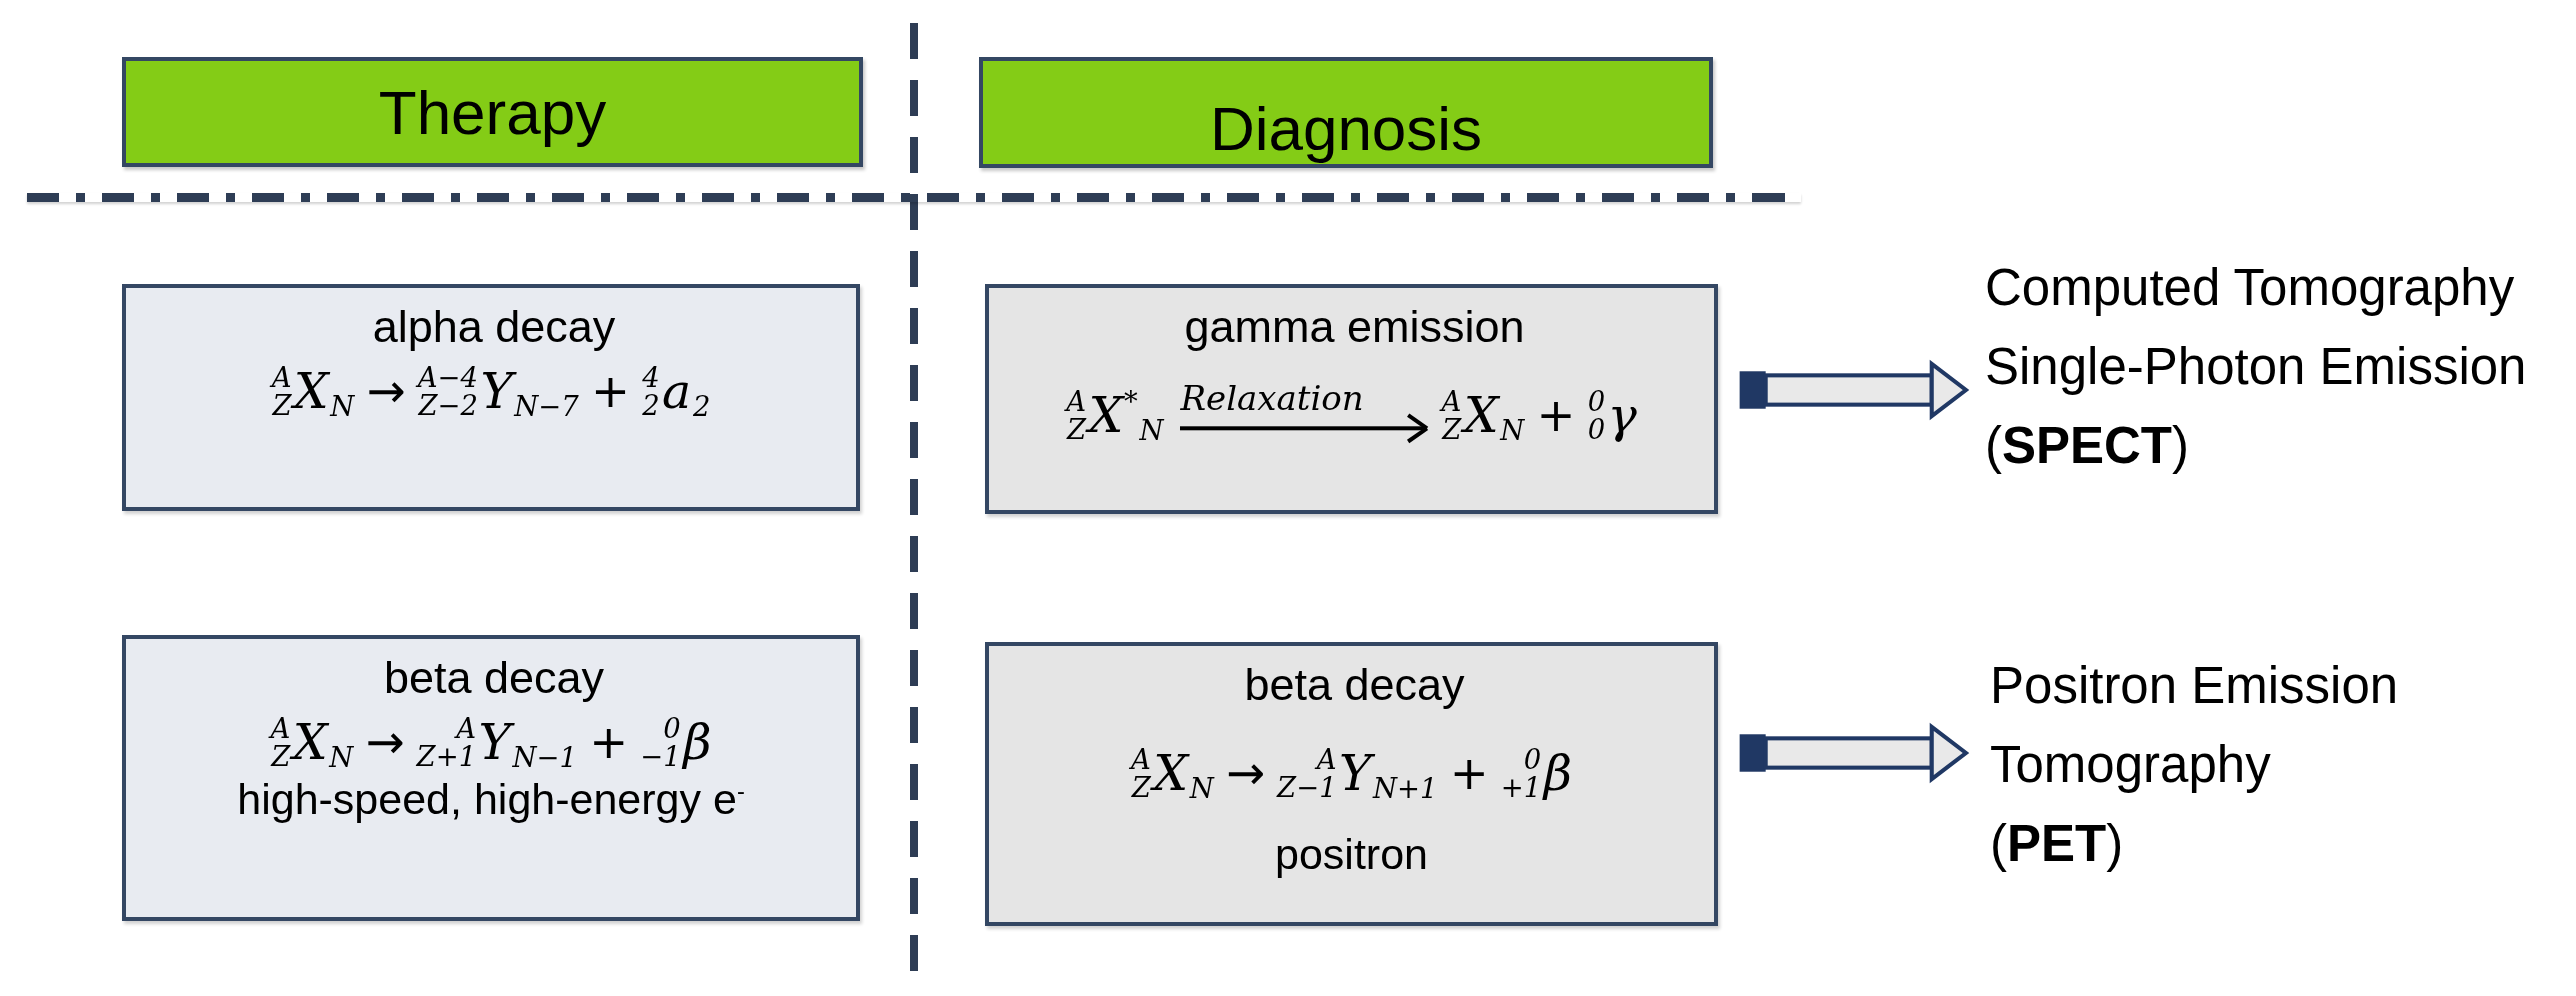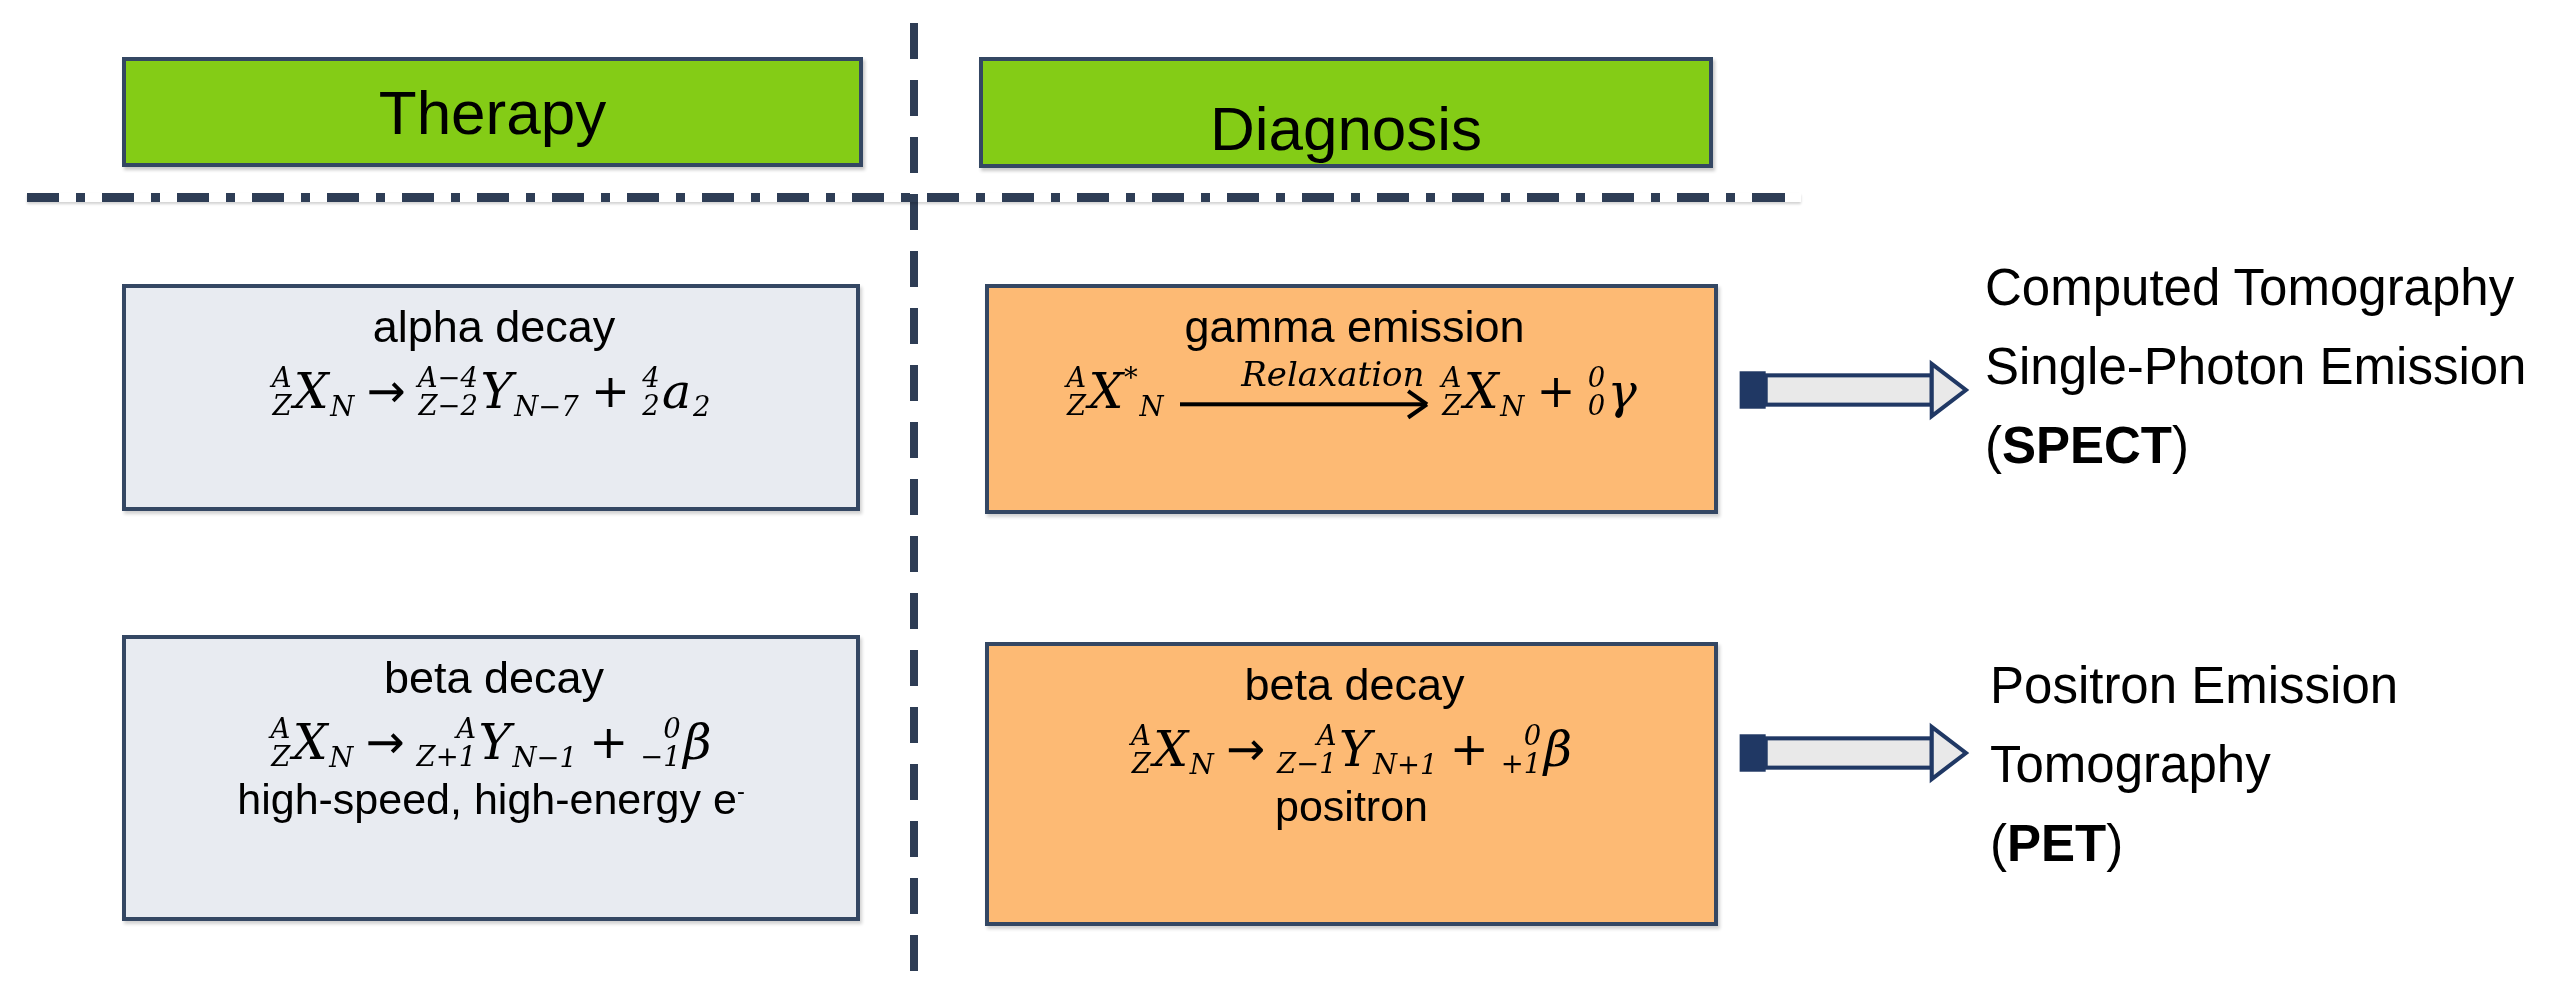--- a/index.html
+++ b/index.html
@@ -30,21 +30,21 @@
   #hdr-therapy   { left:122px;  top:57px; width:741px; height:110px; }
   #hdr-diagnosis { left:979px; top:57px; width:734px; height:111px;align-items:flex-end; }
 
   
   .card {
     position:absolute; box-sizing:border-box; border:4.1px solid #344763;
     display:flex; flex-direction:column; align-items:center;
     padding-top:11.4px; box-shadow:2.4px 3.2px 3.2px rgba(0,0,0,0.18);
   }
   .card.blue  { background:#e8ebf1; }
-  .card.peach { background:#fdba74; }
+  .card.peach { background:#e5e5e5;gap:24px; }
   #card-alpha  { left:122px;  top:284px; width:738px; height:227px; }
   #card-gamma  { left:985px; top:284px; width:733px; height:230px; }
   #card-beta-t { left:122px;  top:635px; width:738px; height:286px; }
   #card-beta-d { left:985px; top:642px; width:733px; height:284px; }
 
   .card-title { font-size:45px; line-height:1.25;margin-left:6px; }
   .note { font-size:43px; line-height:1.3; margin-top:1.6px; }
   .note sup { font-size:0.55em; }
 
   
@@ -55,21 +55,21 @@
   .nuc { display:inline-flex; align-items:center; }
   .pre {
     display:inline-flex; flex-direction:column; align-items:flex-end;
     font-size:0.56em; line-height:1.02; margin-right:2.4px;
   }
   .postsub { font-size:0.56em; transform:translateY(0.55em); margin-left:1.6px; }
   .postsup { font-size:0.56em; transform:translateY(-0.5em); margin-left:0.8px; }
   .op { font-style:normal; font-family:"DejaVu Sans", sans-serif; font-size:0.95em; }
 
   
-  .rx { display:inline-flex; flex-direction:column; align-items:flex-end; transform:translateY(-9.7px); margin:0 4.9px; }
+  .rx { display:inline-flex; flex-direction:column; align-items:flex-start; transform:translateY(-9.7px); margin:0 4.9px; }
   .rx-label { font-size:34px; font-style:italic; line-height:1; }
   .rx-line { position:relative; width:244px; height:4.1px; background:#000; margin-top:11.4px; }
   .rx-line::before, .rx-line::after {
     content:""; position:absolute; right:-2.4px; width:23px; height:4.1px; background:#000;
     transform-origin:right center;
   }
   .rx-line::before { top:0; transform:rotate(35deg); }
   .rx-line::after  { top:0; transform:rotate(-35deg); }
 
   

